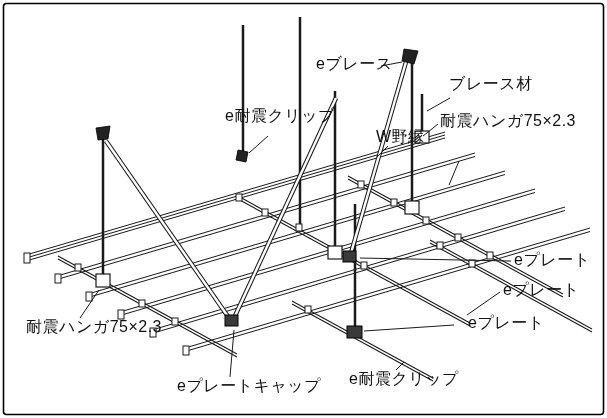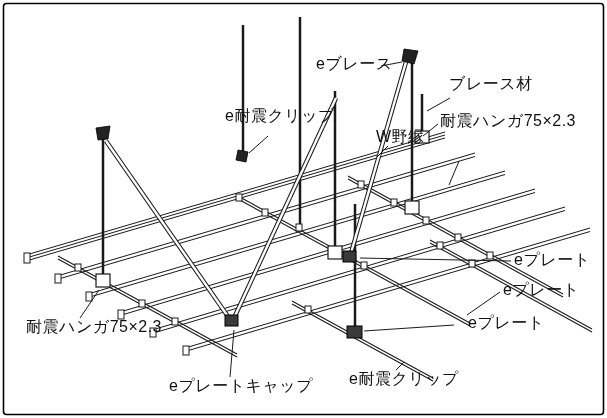--- a/index.html
+++ b/index.html
@@ -153,16 +153,16 @@
 
   <div class="lbl" style="left:316px;top:57px">eブレース</div>
   <div class="lbl" style="left:449px;top:77px">ブレース材</div>
   <div class="lbl" style="left:225px;top:109px">e耐震クリップ</div>
   <div class="lbl" style="left:376px;top:130px">W野縁</div>
   <div class="lbl" style="left:440px;top:114px">耐震ハンガ75×2.3</div>
   <div class="lbl" style="left:514px;top:253px">eプレート</div>
   <div class="lbl" style="left:503px;top:283px">eプレート</div>
   <div class="lbl" style="left:468px;top:316px">eプレート</div>
   <div class="lbl" style="left:26px;top:320px">耐震ハンガ75×2.3</div>
-  <div class="lbl" style="left:169px;top:379px">eプレートキャップ</div>
+  <div class="lbl" style="left:177px;top:379px">eプレートキャップ</div>
   <div class="lbl" style="left:349px;top:372px">e耐震クリップ</div>
 
 </div>
 
 </body></html>

